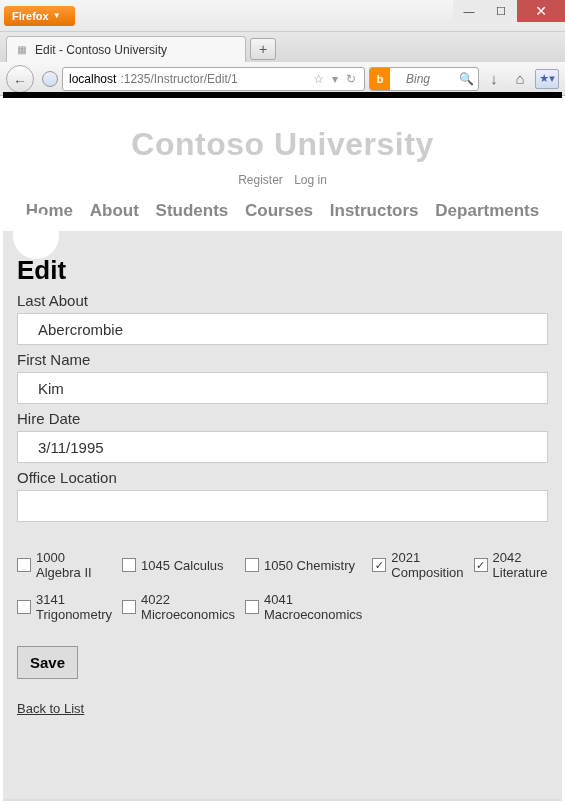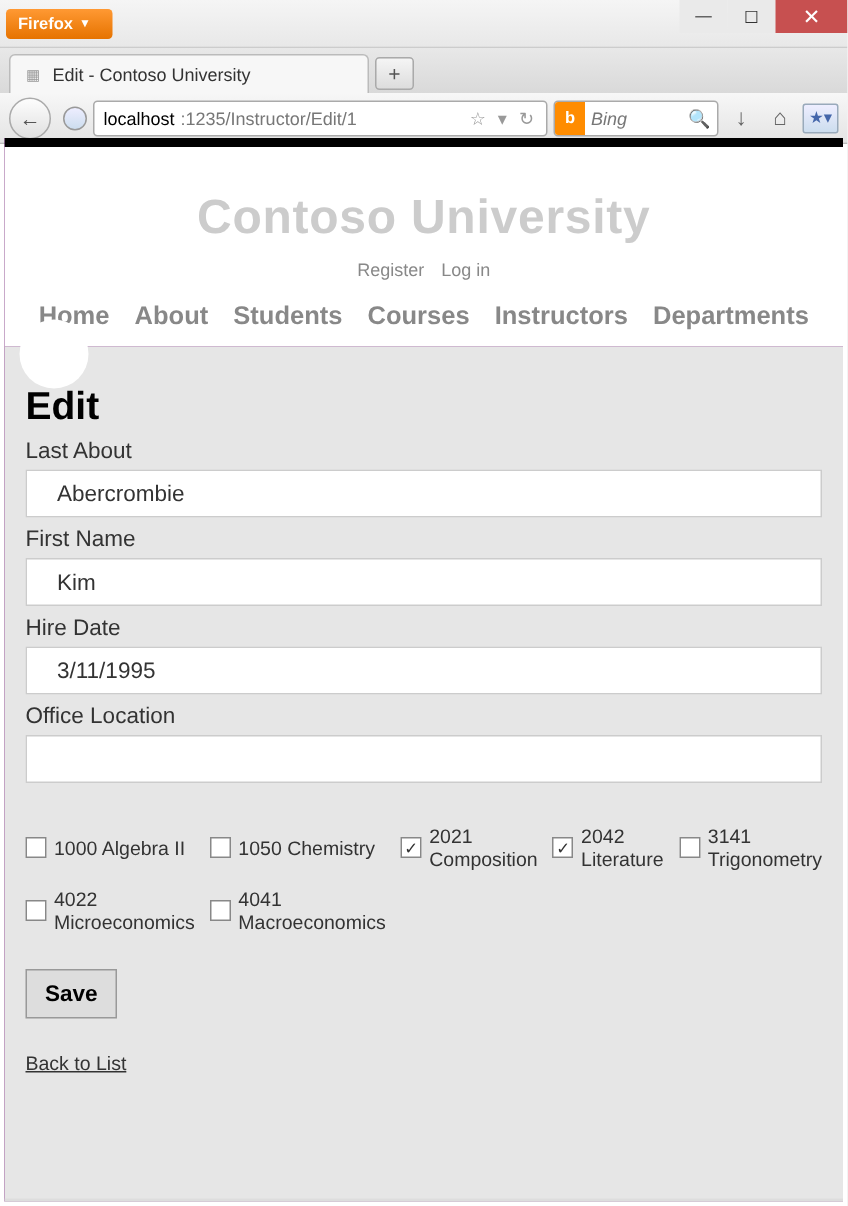--- a/index.html
+++ b/index.html
@@ -22,27 +22,27 @@
   .navbar { height: 34px; background: linear-gradient(#f7f7f7, #e4e4e4); border-bottom: 1px solid #bbb; display: flex; align-items: center; padding: 0 6px; gap: 4px; }
   .nav-back { width: 28px; height: 28px; border-radius: 50%; background: linear-gradient(#fdfdfd,#e0e0e0); border: 1px solid #aaa; display: flex; align-items: center; justify-content: center; color: #555; font-size: 14px; cursor: pointer; }
   .globe { width: 16px; height: 16px; border-radius: 50%; border: 1px solid #999; background: linear-gradient(#eef, #cde); margin-left: 4px; }
   .urlbar { flex: 1; height: 24px; border: 1px solid #aaa; border-radius: 3px; background: #fff; display: flex; align-items: center; padding: 0 6px; font-size: 12px; color: #333; gap: 4px; }
   .urlbar .host { color: #000; }
   .urlbar .path { color: #777; }
   .urlbar .spacer { flex: 1; }
   .url-icon { color: #999; font-size: 12px; cursor: pointer; padding: 0 2px; }
   .searchbar { width: 110px; height: 24px; border: 1px solid #aaa; border-radius: 3px; background: #fff; display: flex; align-items: center; font-size: 12px; color: #777; overflow: hidden; }
   .bing-b { width: 20px; height: 100%; background: #ff8c00; color: #fff; display: flex; align-items: center; justify-content: center; font-weight: bold; font-size: 11px; }
-  .search-text { flex: 1; padding: 0 4px; font-style: italic; }
+  .search-text { flex: 1; padding: 0 16px; font-style: italic; }
   .search-go { color: #4a7db5; padding: 0 4px; cursor: pointer; }
   .tool-icon { width: 22px; color: #666; font-size: 15px; text-align: center; cursor: pointer; }
   .bookmark-star { width: 24px; height: 20px; background: linear-gradient(#eef,#cde); border: 1px solid #9ab; border-radius: 2px; display: flex; align-items: center; justify-content: center; color: #46a; font-size: 11px; cursor: pointer; }
   
   
-  .viewport { position: absolute; top: 92px; left: 3px; right: 3px; bottom: 3px; background: #701a75; overflow: hidden; }
+  .viewport { position: absolute; top: 92px; left: 3px; right: 3px; bottom: 3px; background: #ec4899; overflow: hidden; }
   .blackbar { height: 6px; background: #000; }
   .hero { background: #fff; text-align: center; padding: 28px 10px 10px; }
   .site-title { font-size: 32px; color: #ccc; font-weight: 600; letter-spacing: 0.5px; }
   .reg-links { margin-top: 10px; font-size: 12px; color: #888; }
   .reg-links span { margin: 0 4px; cursor: pointer; }
   .mainnav { margin-top: 14px; font-size: 17px; color: #888; font-weight: 700; }
   .mainnav span { margin: 0 6px; cursor: pointer; }
   
   .body-gray { background: #e6e6e6; padding-top: 24px; min-height: 600px; position: relative; }
   .avatar-bump { position: absolute; top: -18px; left: 10px; width: 46px; height: 46px; border-radius: 50%; background: #fff; }
@@ -150,20 +150,24 @@
       <div class="field-label">Office Location</div>
       <input class="text-input" value="" style="">
 
       <div class="courses-grid" id="courses-grid">
           <label class="course-item">
             <span class="cb"></span>
             <span>1000 Algebra II</span>
           </label>
           <label class="course-item">
             <span class="cb"></span>
+            <span>1045 Calculus</span>
+          </label>
+          <label class="course-item">
+            <span class="cb"></span>
             <span>1050 Chemistry</span>
           </label>
           <label class="course-item">
             <span class="cb">✓</span>
             <span>2021 Composition</span>
           </label>
           <label class="course-item">
             <span class="cb">✓</span>
             <span>2042 Literature</span>
           </label>

